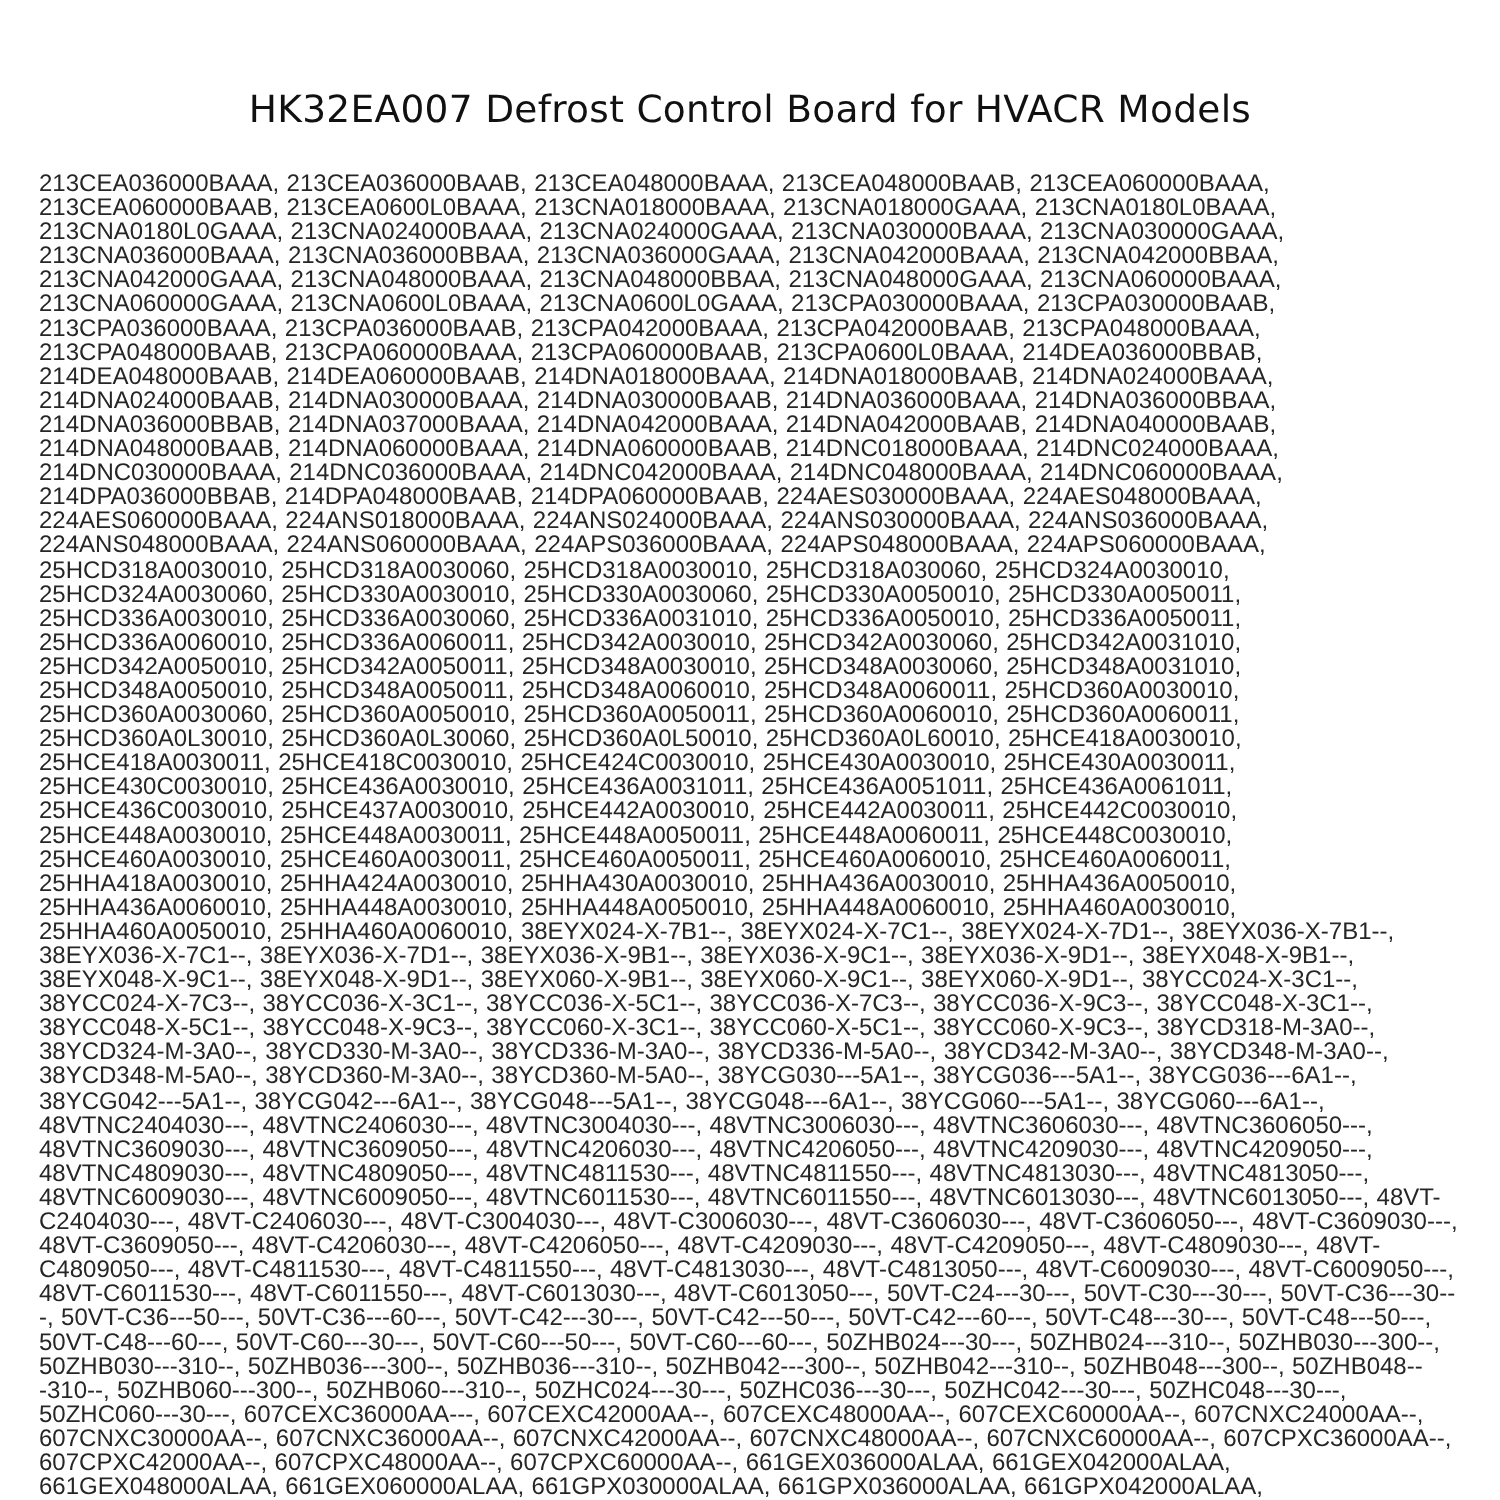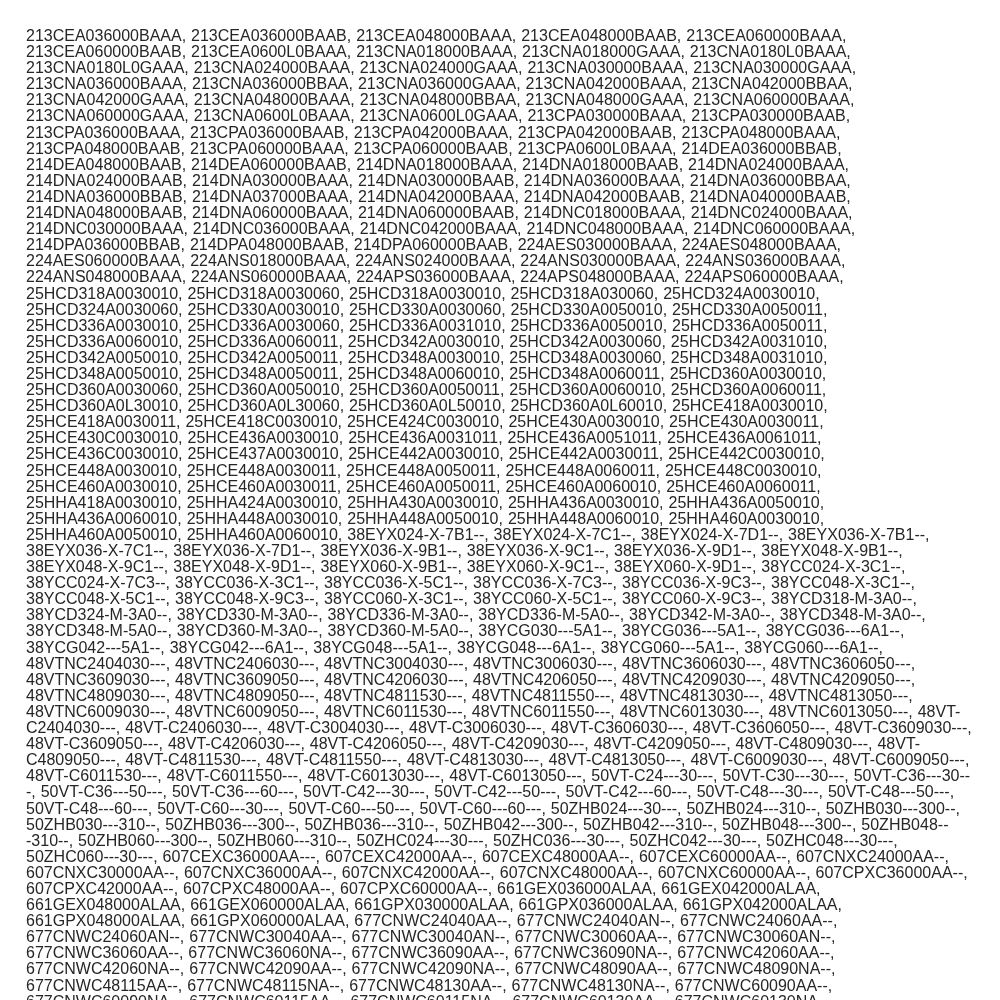--- a/index.html
+++ b/index.html
@@ -40,14 +40,15 @@
     color: #262626;
     text-align: left;
     word-spacing: 0.5px;
     font-family: Liberation Sans, sans-serif;
   }
 </style>
 </head>
 <body>
 
 <div class="page">
+  <h1 class="title">HK32EA007 Defrost Control Board for HVACR Models</h1>
   <div class="model-list">213CEA036000BAAA, 213CEA036000BAAB, 213CEA048000BAAA, 213CEA048000BAAB, 213CEA060000BAAA, 213CEA060000BAAB, 213CEA0600L0BAAA, 213CNA018000BAAA, 213CNA018000GAAA, 213CNA0180L0BAAA, 213CNA0180L0GAAA, 213CNA024000BAAA, 213CNA024000GAAA, 213CNA030000BAAA, 213CNA030000GAAA, 213CNA036000BAAA, 213CNA036000BBAA, 213CNA036000GAAA, 213CNA042000BAAA, 213CNA042000BBAA, 213CNA042000GAAA, 213CNA048000BAAA, 213CNA048000BBAA, 213CNA048000GAAA, 213CNA060000BAAA, 213CNA060000GAAA, 213CNA0600L0BAAA, 213CNA0600L0GAAA, 213CPA030000BAAA, 213CPA030000BAAB, 213CPA036000BAAA, 213CPA036000BAAB, 213CPA042000BAAA, 213CPA042000BAAB, 213CPA048000BAAA, 213CPA048000BAAB, 213CPA060000BAAA, 213CPA060000BAAB, 213CPA0600L0BAAA, 214DEA036000BBAB, 214DEA048000BAAB, 214DEA060000BAAB, 214DNA018000BAAA, 214DNA018000BAAB, 214DNA024000BAAA, 214DNA024000BAAB, 214DNA030000BAAA, 214DNA030000BAAB, 214DNA036000BAAA, 214DNA036000BBAA, 214DNA036000BBAB, 214DNA037000BAAA, 214DNA042000BAAA, 214DNA042000BAAB, 214DNA040000BAAB, 214DNA048000BAAB, 214DNA060000BAAA, 214DNA060000BAAB, 214DNC018000BAAA, 214DNC024000BAAA, 214DNC030000BAAA, 214DNC036000BAAA, 214DNC042000BAAA, 214DNC048000BAAA, 214DNC060000BAAA, 214DPA036000BBAB, 214DPA048000BAAB, 214DPA060000BAAB, 224AES030000BAAA, 224AES048000BAAA, 224AES060000BAAA, 224ANS018000BAAA, 224ANS024000BAAA, 224ANS030000BAAA, 224ANS036000BAAA, 224ANS048000BAAA, 224ANS060000BAAA, 224APS036000BAAA, 224APS048000BAAA, 224APS060000BAAA, 25HCD318A0030010, 25HCD318A0030060, 25HCD318A0030010, 25HCD318A030060, 25HCD324A0030010, 25HCD324A0030060, 25HCD330A0030010, 25HCD330A0030060, 25HCD330A0050010, 25HCD330A0050011, 25HCD336A0030010, 25HCD336A0030060, 25HCD336A0031010, 25HCD336A0050010, 25HCD336A0050011, 25HCD336A0060010, 25HCD336A0060011, 25HCD342A0030010, 25HCD342A0030060, 25HCD342A0031010, 25HCD342A0050010, 25HCD342A0050011, 25HCD348A0030010, 25HCD348A0030060, 25HCD348A0031010, 25HCD348A0050010, 25HCD348A0050011, 25HCD348A0060010, 25HCD348A0060011, 25HCD360A0030010, 25HCD360A0030060, 25HCD360A0050010, 25HCD360A0050011, 25HCD360A0060010, 25HCD360A0060011, 25HCD360A0L30010, 25HCD360A0L30060, 25HCD360A0L50010, 25HCD360A0L60010, 25HCE418A0030010, 25HCE418A0030011, 25HCE418C0030010, 25HCE424C0030010, 25HCE430A0030010, 25HCE430A0030011, 25HCE430C0030010, 25HCE436A0030010, 25HCE436A0031011, 25HCE436A0051011, 25HCE436A0061011, 25HCE436C0030010, 25HCE437A0030010, 25HCE442A0030010, 25HCE442A0030011, 25HCE442C0030010, 25HCE448A0030010, 25HCE448A0030011, 25HCE448A0050011, 25HCE448A0060011, 25HCE448C0030010, 25HCE460A0030010, 25HCE460A0030011, 25HCE460A0050011, 25HCE460A0060010, 25HCE460A0060011, 25HHA418A0030010, 25HHA424A0030010, 25HHA430A0030010, 25HHA436A0030010, 25HHA436A0050010, 25HHA436A0060010, 25HHA448A0030010, 25HHA448A0050010, 25HHA448A0060010, 25HHA460A0030010, 25HHA460A0050010, 25HHA460A0060010, 38EYX024-X-7B1--, 38EYX024-X-7C1--, 38EYX024-X-7D1--, 38EYX036-X-7B1--, 38EYX036-X-7C1--, 38EYX036-X-7D1--, 38EYX036-X-9B1--, 38EYX036-X-9C1--, 38EYX036-X-9D1--, 38EYX048-X-9B1--, 38EYX048-X-9C1--, 38EYX048-X-9D1--, 38EYX060-X-9B1--, 38EYX060-X-9C1--, 38EYX060-X-9D1--, 38YCC024-X-3C1--, 38YCC024-X-7C3--, 38YCC036-X-3C1--, 38YCC036-X-5C1--, 38YCC036-X-7C3--, 38YCC036-X-9C3--, 38YCC048-X-3C1--, 38YCC048-X-5C1--, 38YCC048-X-9C3--, 38YCC060-X-3C1--, 38YCC060-X-5C1--, 38YCC060-X-9C3--, 38YCD318-M-3A0--, 38YCD324-M-3A0--, 38YCD330-M-3A0--, 38YCD336-M-3A0--, 38YCD336-M-5A0--, 38YCD342-M-3A0--, 38YCD348-M-3A0--, 38YCD348-M-5A0--, 38YCD360-M-3A0--, 38YCD360-M-5A0--, 38YCG030---5A1--, 38YCG036---5A1--, 38YCG036---6A1--, 38YCG042---5A1--, 38YCG042---6A1--, 38YCG048---5A1--, 38YCG048---6A1--, 38YCG060---5A1--, 38YCG060---6A1--, 48VTNC2404030---, 48VTNC2406030---, 48VTNC3004030---, 48VTNC3006030---, 48VTNC3606030---, 48VTNC3606050---, 48VTNC3609030---, 48VTNC3609050---, 48VTNC4206030---, 48VTNC4206050---, 48VTNC4209030---, 48VTNC4209050---, 48VTNC4809030---, 48VTNC4809050---, 48VTNC4811530---, 48VTNC4811550---, 48VTNC4813030---, 48VTNC4813050---, 48VTNC6009030---, 48VTNC6009050---, 48VTNC6011530---, 48VTNC6011550---, 48VTNC6013030---, 48VTNC6013050---, 48VT-C2404030---, 48VT-C2406030---, 48VT-C3004030---, 48VT-C3006030---, 48VT-C3606030---, 48VT-C3606050---, 48VT-C3609030---, 48VT-C3609050---, 48VT-C4206030---, 48VT-C4206050---, 48VT-C4209030---, 48VT-C4209050---, 48VT-C4809030---, 48VT-C4809050---, 48VT-C4811530---, 48VT-C4811550---, 48VT-C4813030---, 48VT-C4813050---, 48VT-C6009030---, 48VT-C6009050---, 48VT-C6011530---, 48VT-C6011550---, 48VT-C6013030---, 48VT-C6013050---, 50VT-C24---30---, 50VT-C30---30---, 50VT-C36---30---, 50VT-C36---50---, 50VT-C36---60---, 50VT-C42---30---, 50VT-C42---50---, 50VT-C42---60---, 50VT-C48---30---, 50VT-C48---50---, 50VT-C48---60---, 50VT-C60---30---, 50VT-C60---50---, 50VT-C60---60---, 50ZHB024---30---, 50ZHB024---310--, 50ZHB030---300--, 50ZHB030---310--, 50ZHB036---300--, 50ZHB036---310--, 50ZHB042---300--, 50ZHB042---310--, 50ZHB048---300--, 50ZHB048---310--, 50ZHB060---300--, 50ZHB060---310--, 50ZHC024---30---, 50ZHC036---30---, 50ZHC042---30---, 50ZHC048---30---, 50ZHC060---30---, 607CEXC36000AA---, 607CEXC42000AA--, 607CEXC48000AA--, 607CEXC60000AA--, 607CNXC24000AA--, 607CNXC30000AA--, 607CNXC36000AA--, 607CNXC42000AA--, 607CNXC48000AA--, 607CNXC60000AA--, 607CPXC36000AA--, 607CPXC42000AA--, 607CPXC48000AA--, 607CPXC60000AA--, 661GEX036000ALAA, 661GEX042000ALAA, 661GEX048000ALAA, 661GEX060000ALAA, 661GPX030000ALAA, 661GPX036000ALAA, 661GPX042000ALAA, 661GPX048000ALAA, 661GPX060000ALAA, 677CNWC24040AA--, 677CNWC24040AN--, 677CNWC24060AA--, 677CNWC24060AN--, 677CNWC30040AA--, 677CNWC30040AN--, 677CNWC30060AA--, 677CNWC30060AN--, 677CNWC36060AA--, 677CNWC36060NA--, 677CNWC36090AA--, 677CNWC36090NA--, 677CNWC42060AA--, 677CNWC42060NA--, 677CNWC42090AA--, 677CNWC42090NA--, 677CNWC48090AA--, 677CNWC48090NA--, 677CNWC48115AA--, 677CNWC48115NA--, 677CNWC48130AA--, 677CNWC48130NA--, 677CNWC60090AA--, 677CNWC60090NA--, 677CNWC60115AA--, 677CNWC60115NA--, 677CNWC60130AA--, 677CNWC60130NA--, 677CPWC36060AA--, 677CPWC36060NA--, 677CPWC36090AA--, 677CPWC36090NA--, 677CPWC42060AA--, 677CPWC42060NA--, 677CPWC42090AA--, 677CPWC42090NA--, 677CPWC48090AA--, 677CPWC48090NA--, 677CPWC48115AA--, 677CPWC48115NA--, 677CPWC48130AA--, 677CPWC48130NA--, 677CPWC60090AA--, 677CPWC60090NA--, 677CPWC60115AA--, 677CPWC60115NA--, 677CPWC60130AA--, 677CPWC60130NA--</div>
 </div>
 
 </body></html>

